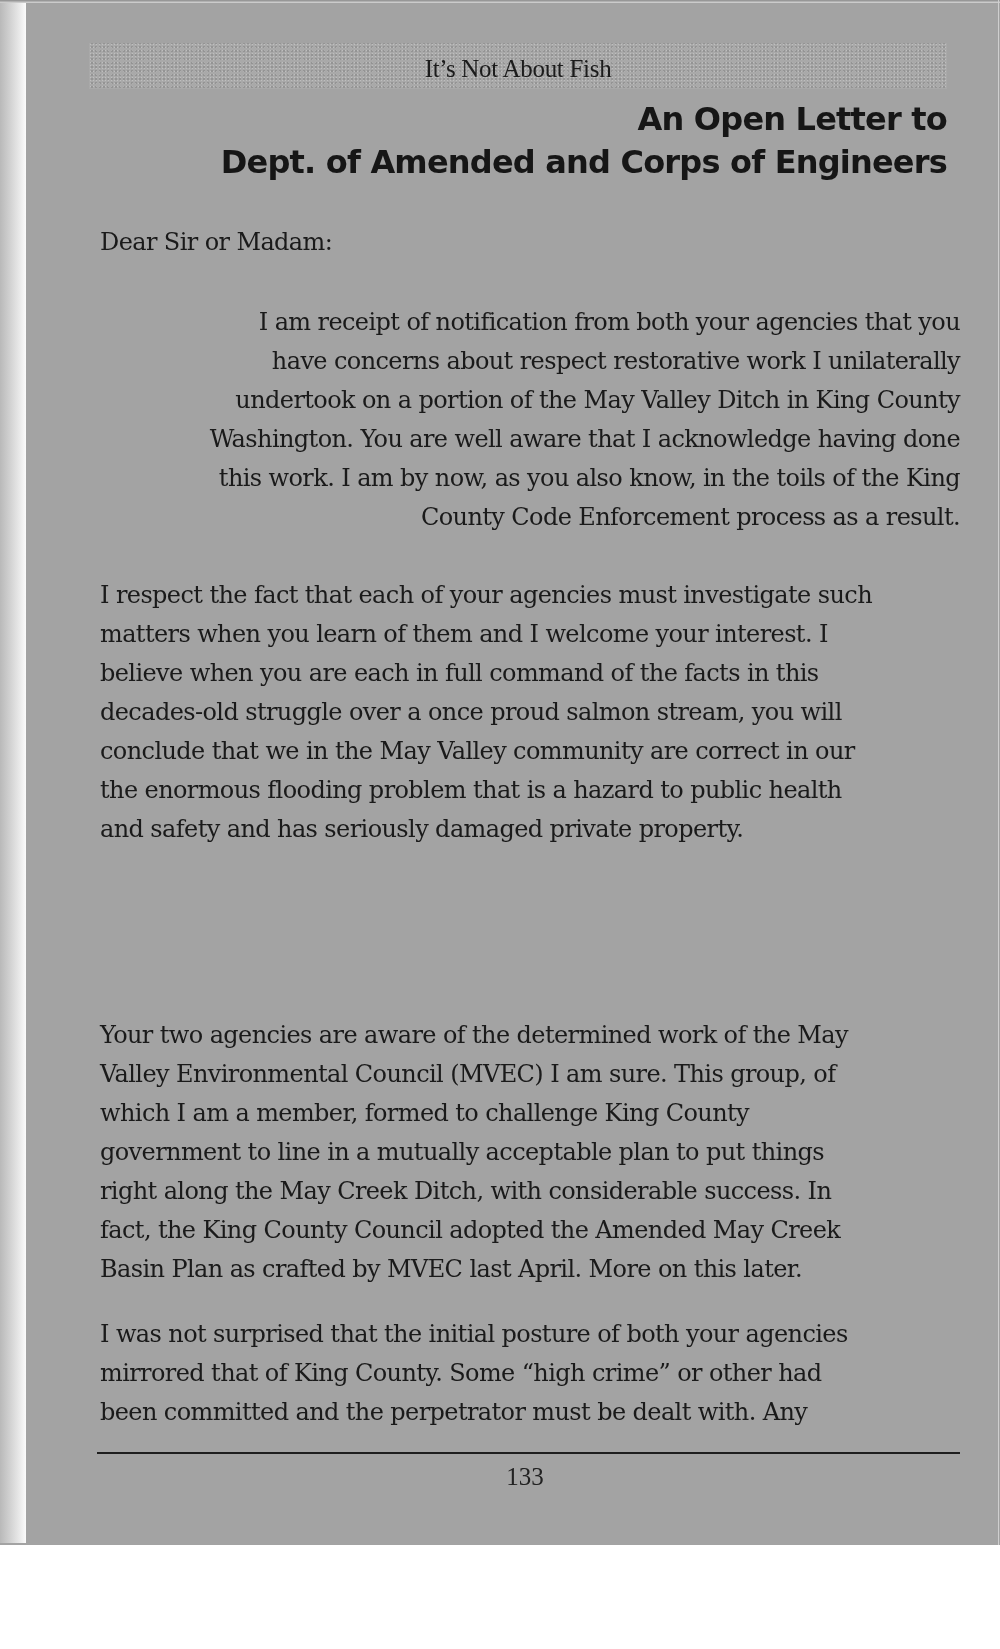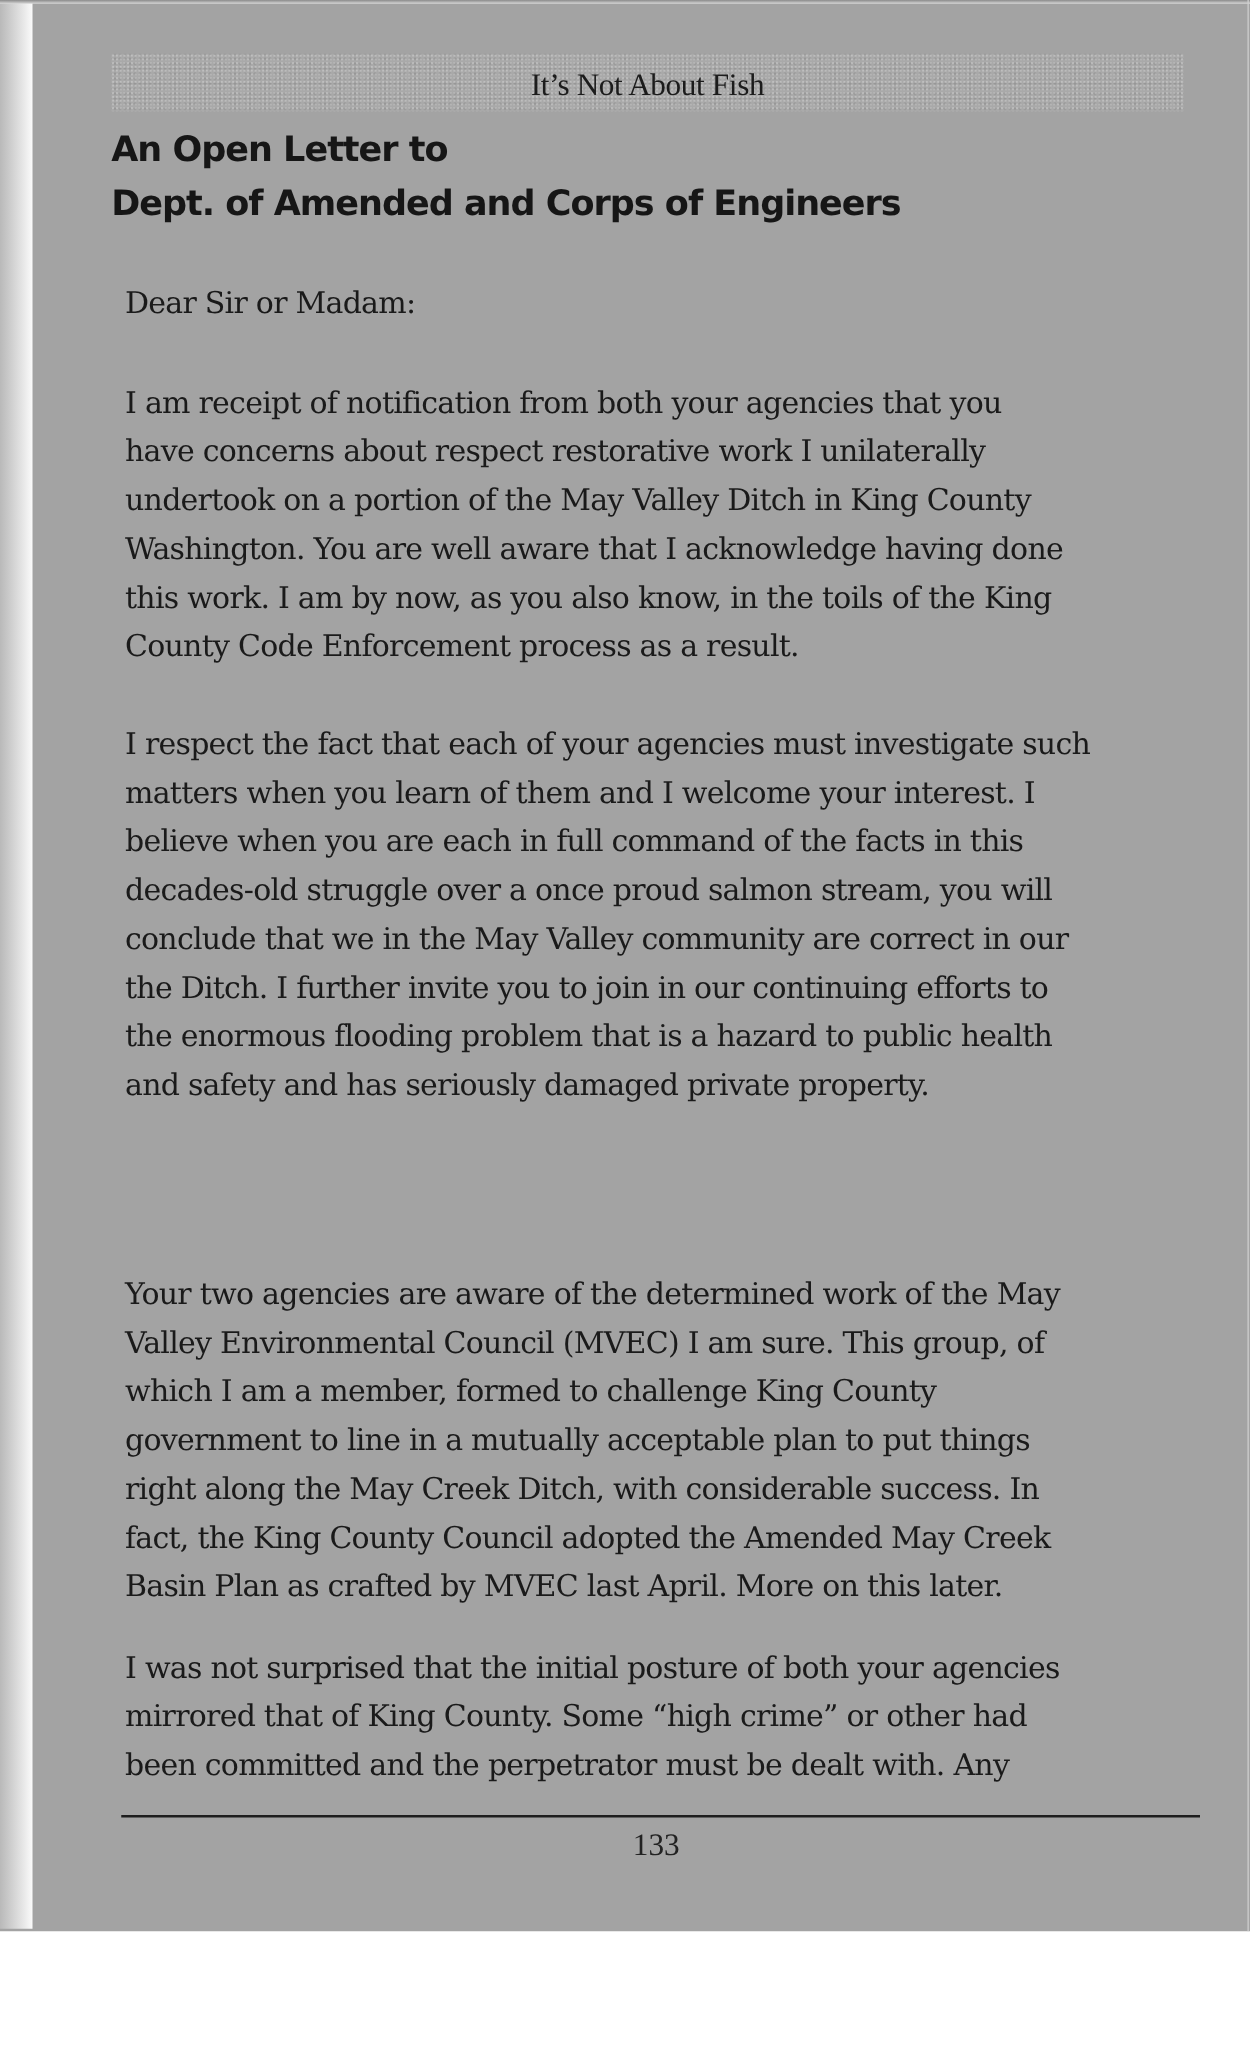--- a/index.html
+++ b/index.html
@@ -30,35 +30,35 @@
       background-position: 0 0, 1px 2px;
       text-align: center;
     }
     .running-header span {
       display: inline-block; margin-top: 12px;
       font-family: "Liberation Serif", serif; font-size: 25px; color: #1c1c1c;
       letter-spacing: -0.3px;
     }
     .title {
       position: absolute; left: 89px; width: 858px; top: 98px;
-      text-align: left;
+      text-align: right;
       font-family: "DejaVu Sans", sans-serif; font-weight: bold;
-      font-size: 28px; line-height: 43px; color: #161616;
+      font-size: 32px; line-height: 43px; color: #161616;
       letter-spacing: -0.8px;
     }
     .title div { white-space: nowrap; }
     .body-text {
       position: absolute; left: 100px; width: 860px;
       font-family: "DejaVu Serif", serif; font-size: 24px; color: #1a1a1a;
       letter-spacing: -0.6px;
     }
     .salutation { top: 228px; }
     .para { line-height: 39px; }
     .para div { white-space: nowrap; }
-    .p1 { top: 303px; }
+    .p1 { top: 303px; text-align: right; }
     .p2 { top: 576px; }
     .p3 { top: 1004px; margin-top: 12px; }
     .p4 { top: 1315px; }
     .rule {
       position: absolute; left: 97px; top: 1452px; width: 863px; height: 2px;
       background: #1e1e1e;
     }
     .page-number {
       position: absolute; left: 0; width: 1050px; top: 1463px; text-align: center;
       font-family: "Liberation Serif", serif; font-size: 25px; color: #222;
@@ -91,21 +91,20 @@
     <div>this work. I am by now, as you also know, in the toils of the King</div>
     <div>County Code Enforcement process as a result.</div>
   </div>
 
   <div class="body-text para p2">
     <div>I respect the fact that each of your agencies must investigate such</div>
     <div>matters when you learn of them and I welcome your interest. I</div>
     <div>believe when you are each in full command of the facts in this</div>
     <div>decades-old struggle over a once proud salmon stream, you will</div>
     <div>conclude that we in the May Valley community are correct in our</div>
-    <div>the Ditch. I further invite you to join in our continuing efforts to</div>
     <div>the enormous flooding problem that is a hazard to public health</div>
     <div>and safety and has seriously damaged private property.</div>
   </div>
 
   <div class="body-text para p3">
     <div>Your two agencies are aware of the determined work of the May</div>
     <div>Valley Environmental Council (MVEC) I am sure. This group, of</div>
     <div>which I am a member, formed to challenge King County</div>
     <div>government to line in a mutually acceptable plan to put things</div>
     <div>right along the May Creek Ditch, with considerable success. In</div>

